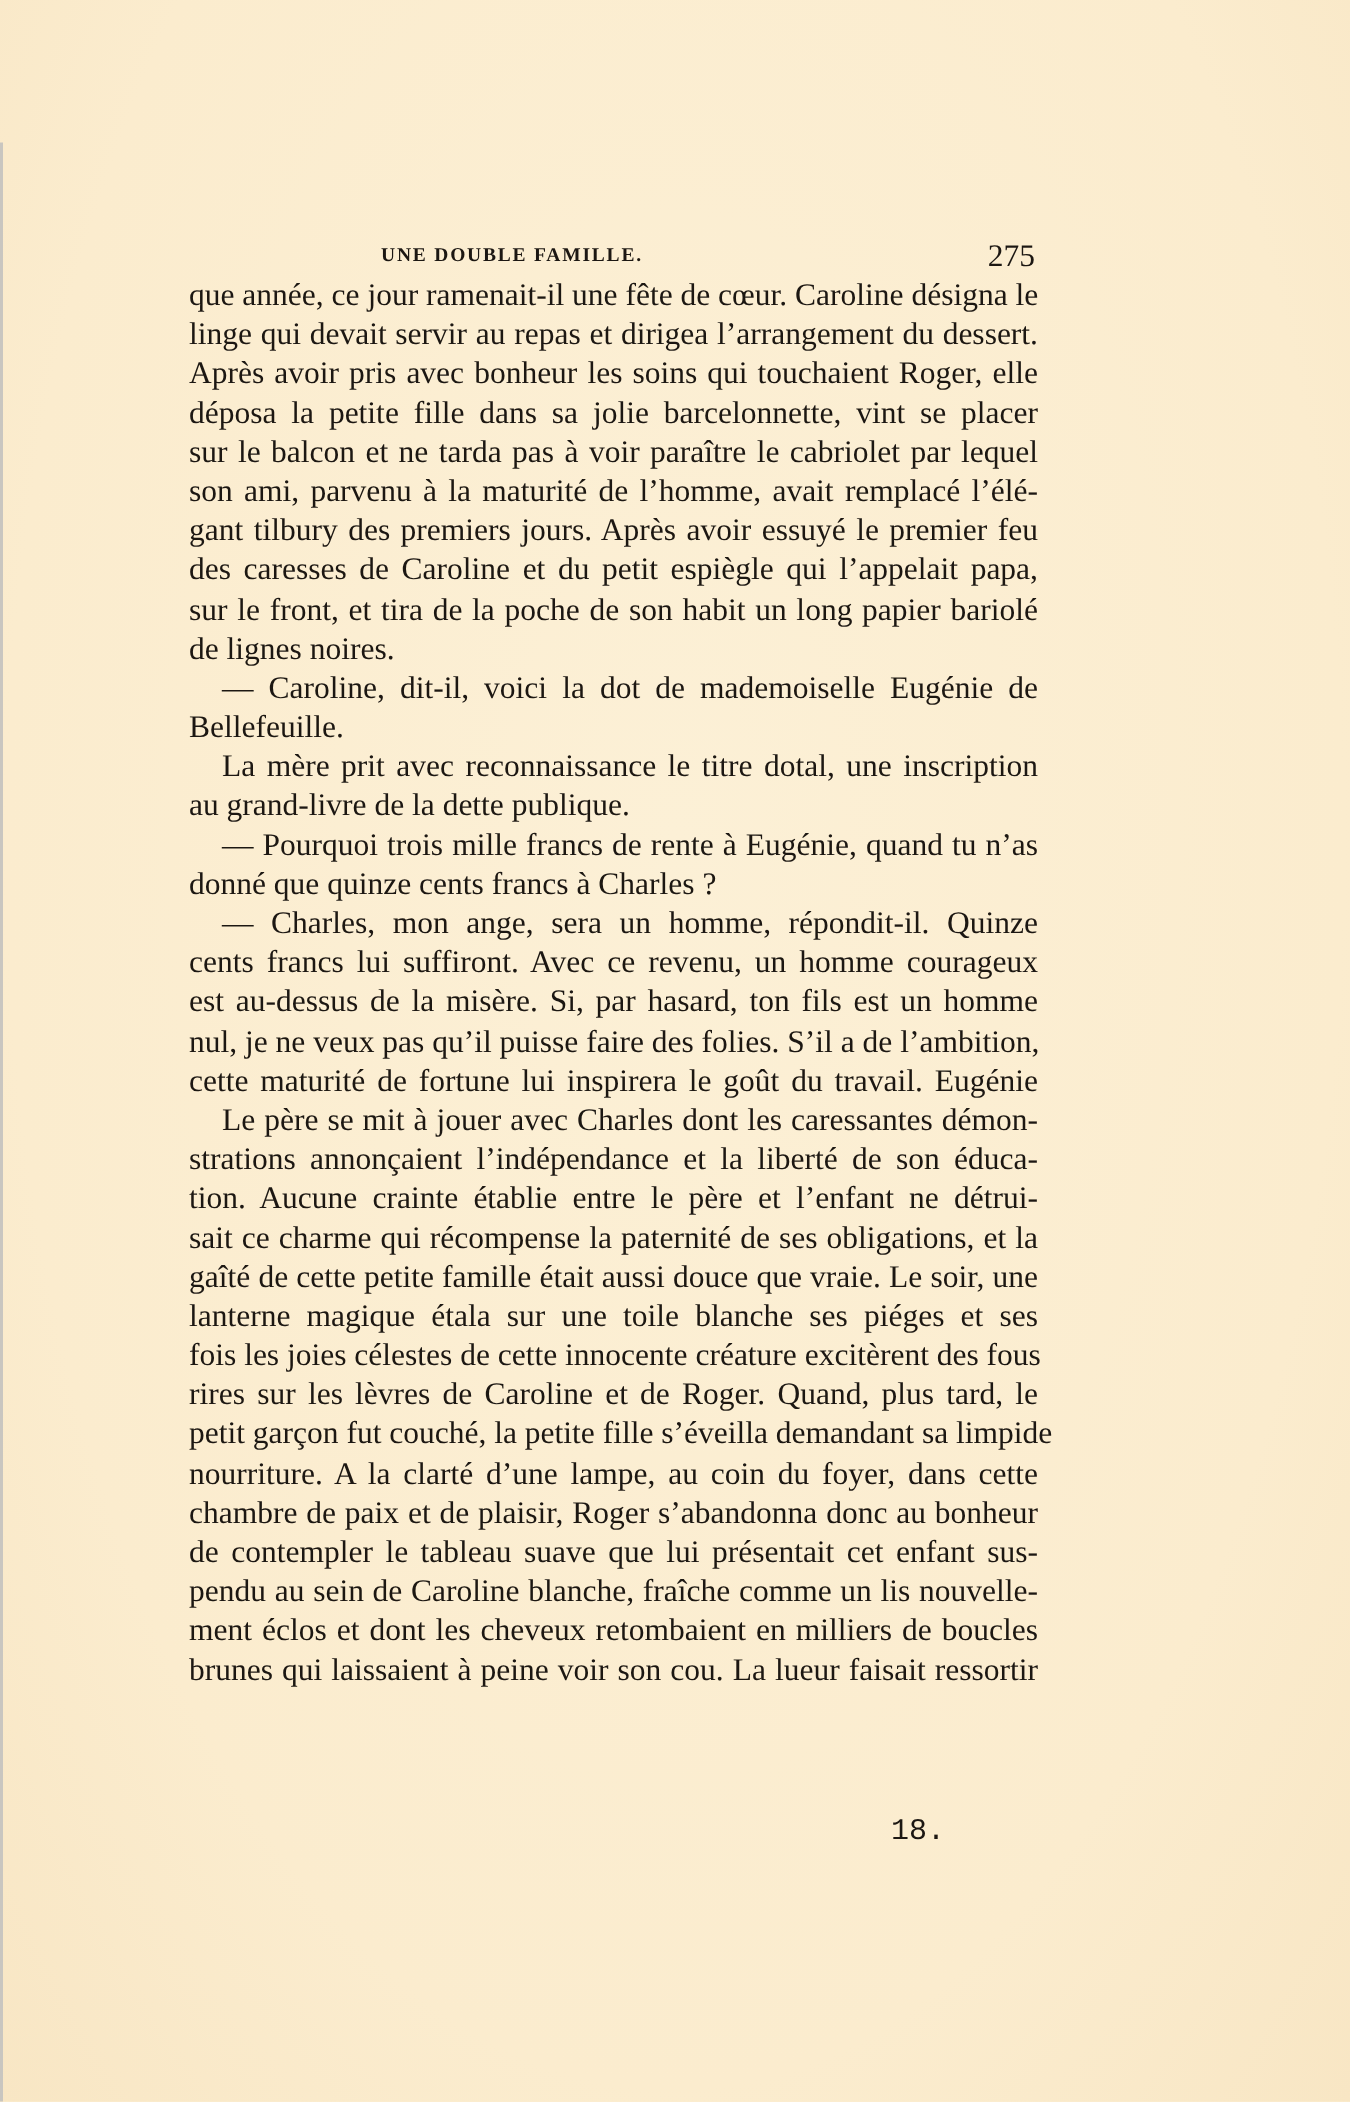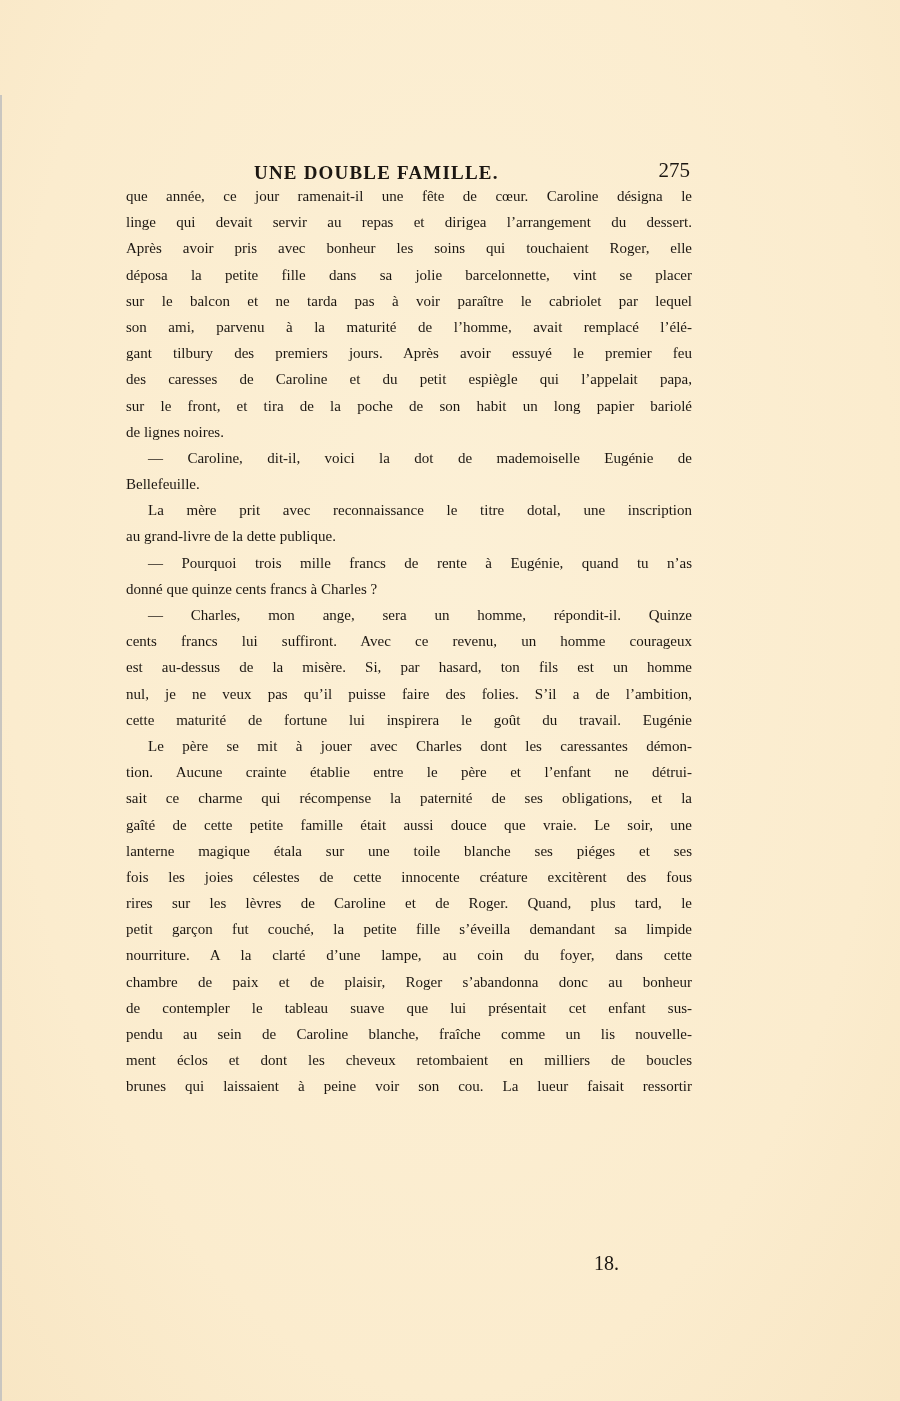--- a/index.html
+++ b/index.html
@@ -14,44 +14,44 @@
   .page-edge-left {
     position: absolute; left: 0; top: 95px; width: 2px; height: 1306px;
     background: #c9c6c0;
   }
   .running-head {
     position: absolute; left: 126px; top: 158px; width: 564px; height: 26px;
   }
   .running-title {
     position: absolute; left: 128px; top: 4px;
     font-family: "Liberation Serif", serif; font-weight: bold;
-    font-size: 19px; letter-spacing: 1.2px;
+    font-size: 13px; letter-spacing: 1.2px;
   }
   .page-number {
     position: absolute; right: 0; top: 0;
     font-family: "Liberation Serif", serif;
     font-size: 21px;
     text-align: center;
   }
   .body-text {
     position: absolute; left: 126px; top: 183px; width: 566px;
   }
   .line {
     height: 26.2px; line-height: 26.2px;
     font-family: "Liberation Serif", serif;
-    font-size: 15px;
+    font-size: 21px;
     white-space: nowrap;
     text-align: justify; text-align-last: justify;
     display: block;
   }
   .line.last { text-align-last: left; }
   .line.indent { padding-left: 22px; }
   .signature {
-    position: absolute; left: 594px; top: 1252px;
-    font-family: Liberation Serif, serif; font-size: 20px;
+    position: absolute; left: 594px; top: 1210px;
+    font-family: Liberation Mono, monospace; font-size: 20px;
   }
 </style>
 </head>
 <body>
 
 <div class="page-edge-left"></div>
 
 <div class="running-head">
   <span class="running-title">UNE DOUBLE FAMILLE.</span>
   <span class="page-number">275</span>
@@ -73,20 +73,21 @@
     <span class="line indent">La mère prit avec reconnaissance le titre dotal, une inscription</span>
     <span class="line last">au grand-livre de la dette publique.</span>
     <span class="line indent">— Pourquoi trois mille francs de rente à Eugénie, quand tu n’as</span>
     <span class="line last">donné que quinze cents francs à Charles ?</span>
     <span class="line indent">— Charles, mon ange, sera un homme, répondit-il. Quinze</span>
     <span class="line">cents francs lui suffiront. Avec ce revenu, un homme courageux</span>
     <span class="line">est au-dessus de la misère. Si, par hasard, ton fils est un homme</span>
     <span class="line">nul, je ne veux pas qu’il puisse faire des folies. S’il a de l’ambition,</span>
     <span class="line">cette maturité de fortune lui inspirera le goût du travail. Eugénie</span>
     <span class="line indent">Le père se mit à jouer avec Charles dont les caressantes démon-</span>
+    <span class="line">strations annonçaient l’indépendance et la liberté de son éduca-</span>
     <span class="line">tion. Aucune crainte établie entre le père et l’enfant ne détrui-</span>
     <span class="line">sait ce charme qui récompense la paternité de ses obligations, et la</span>
     <span class="line">gaîté de cette petite famille était aussi douce que vraie. Le soir, une</span>
     <span class="line">lanterne magique étala sur une toile blanche ses piéges et ses</span>
     <span class="line">fois les joies célestes de cette innocente créature excitèrent des fous</span>
     <span class="line">rires sur les lèvres de Caroline et de Roger. Quand, plus tard, le</span>
     <span class="line">petit garçon fut couché, la petite fille s’éveilla demandant sa limpide</span>
     <span class="line">nourriture. A la clarté d’une lampe, au coin du foyer, dans cette</span>
     <span class="line">chambre de paix et de plaisir, Roger s’abandonna donc au bonheur</span>
     <span class="line">de contempler le tableau suave que lui présentait cet enfant sus-</span>

